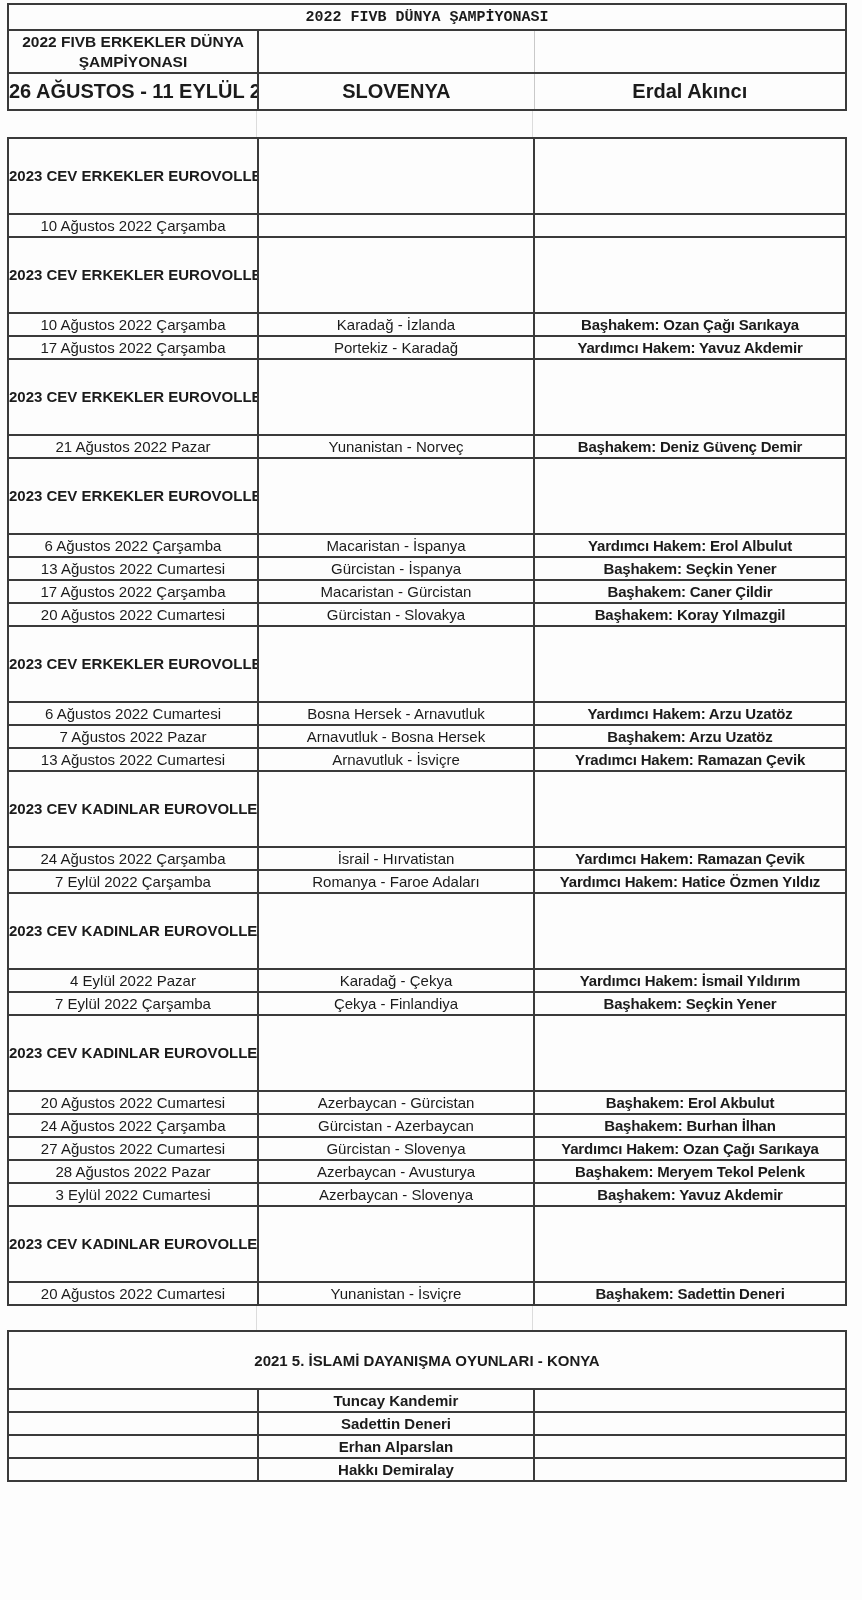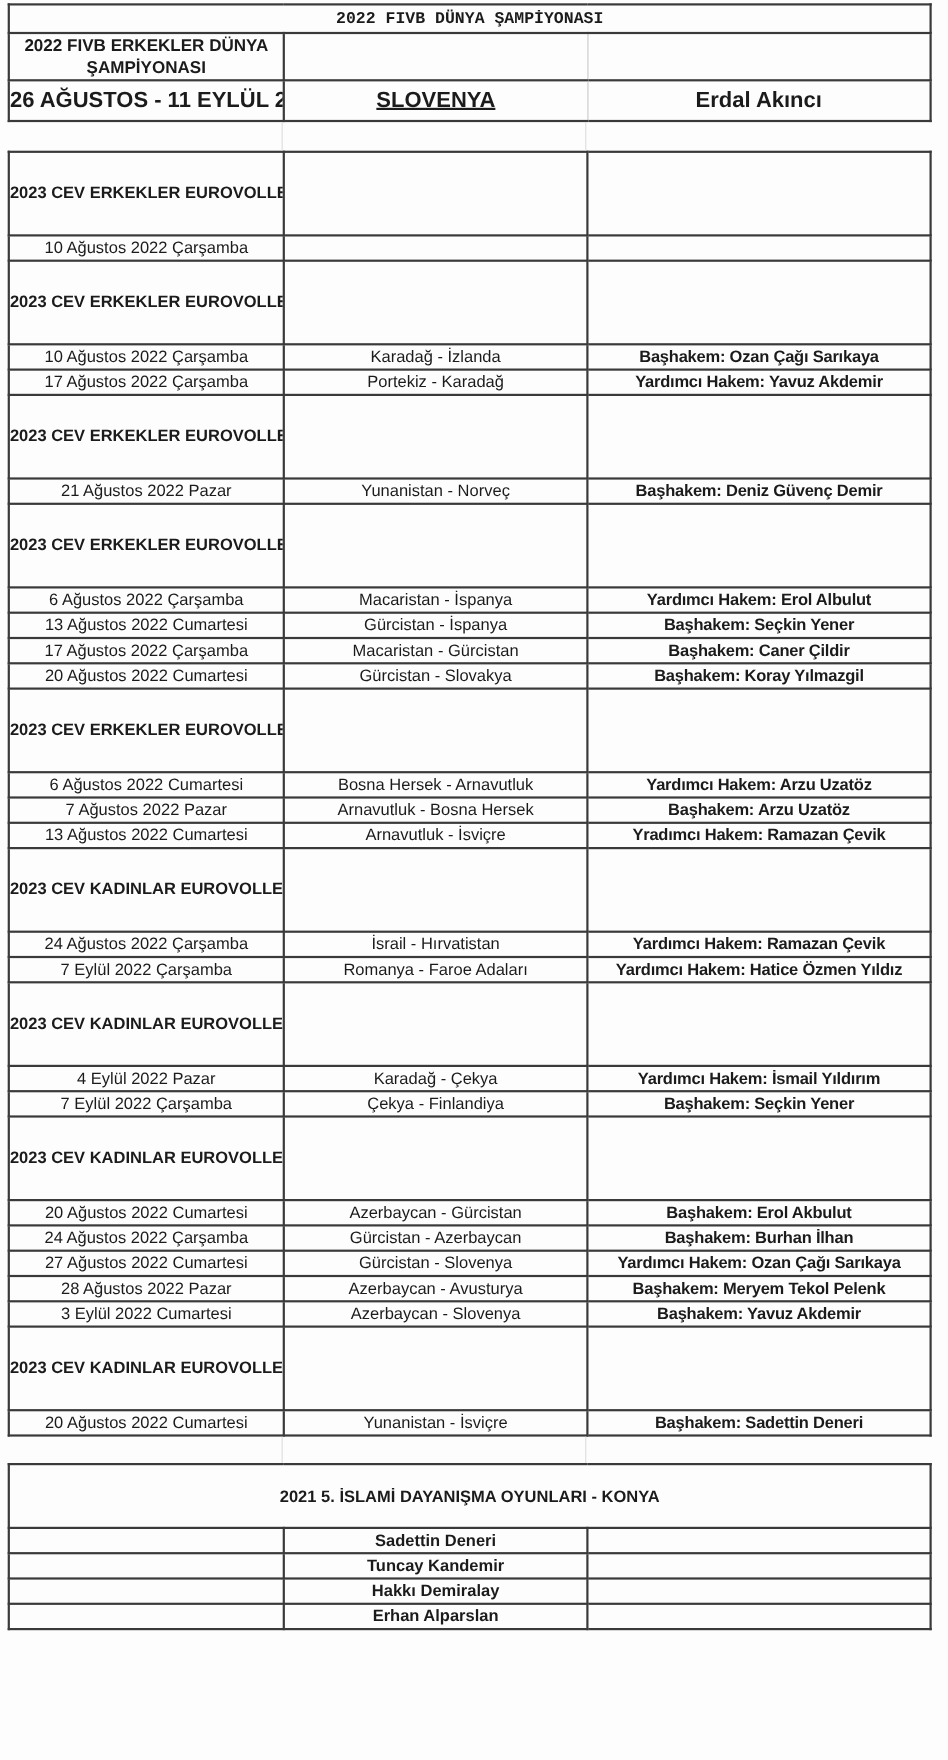--- a/index.html
+++ b/index.html
@@ -26,21 +26,21 @@
   .t2 tr.ttr td { height: 42px; }
   .t3 tr.ttr td { height: 58px; }
 
   
   .t1 tr.r2 td { height: 43px; }
   .t1 tr.r3 td { height: 37px; font-weight: 700; font-size: 20px; }
   .t1 td.event-name {
     font-weight: 700; font-size: 15.5px;
     white-space: normal; line-height: 20px; padding: 0 10px;
   }
-  .t1 td.c2l { border-right: 1px solid #c9c9c9; text-decoration: underline; }
+  .t1 td.c2l { border-right: 1px solid #c9c9c9; }
   .t1 td.c3l { border-left: 1px solid #c9c9c9; }
 
   
   tr.group-row td { height: 76px; }
   td.group-name {
     font-weight: 700; font-size: 15px;
     white-space: normal; line-height: 26px; padding: 0 12px;
   }
   tr.data-row td { height: 23px; }
   td.ref { font-weight: 700; letter-spacing: -0.2px; }
@@ -259,34 +259,34 @@
         <col style="width:250px">
         <col style="width:276px">
         <col style="width:312px">
       </colgroup>
     <tbody id="t3body">
       <tr class="ttr">
         <td colspan="3" class="tt">2021 5. İSLAMİ DAYANIŞMA OYUNLARI - KONYA</td>
       </tr>
     <tr class="data-row">
           <td></td>
+          <td class="name">Tuncay Kandemir</td>
+          <td></td>
+        </tr>
+        <tr class="data-row">
+          <td></td>
           <td class="name">Sadettin Deneri</td>
           <td></td>
         </tr>
         <tr class="data-row">
           <td></td>
-          <td class="name">Tuncay Kandemir</td>
+          <td class="name">Erhan Alparslan</td>
           <td></td>
         </tr>
         <tr class="data-row">
           <td></td>
           <td class="name">Hakkı Demiralay</td>
-          <td></td>
-        </tr>
-        <tr class="data-row">
-          <td></td>
-          <td class="name">Erhan Alparslan</td>
           <td></td>
         </tr>
       </tbody>
   </table>
 
 </div>
 
 </body></html>

